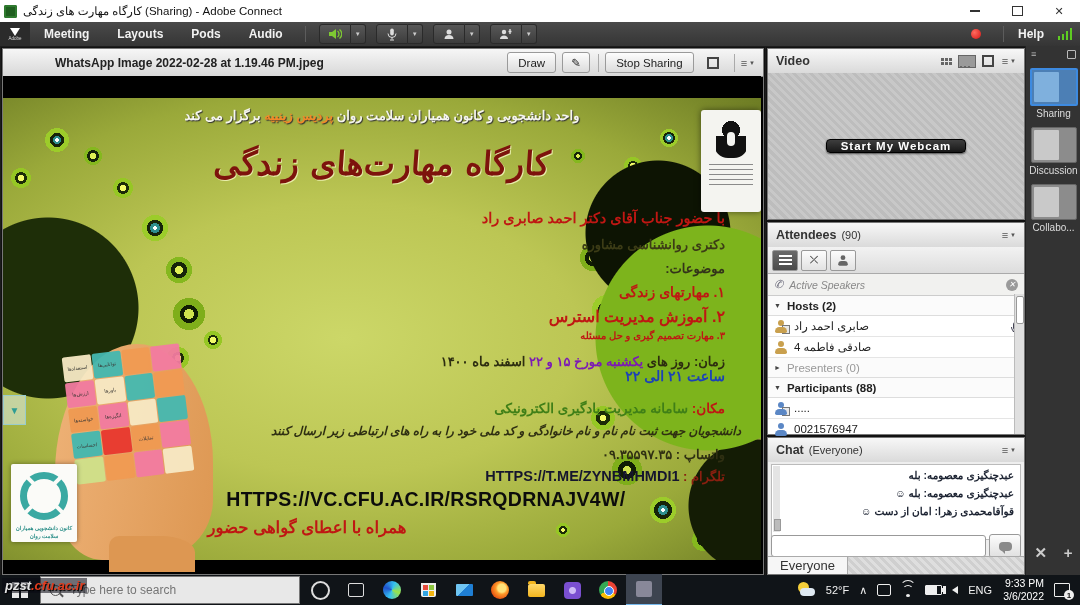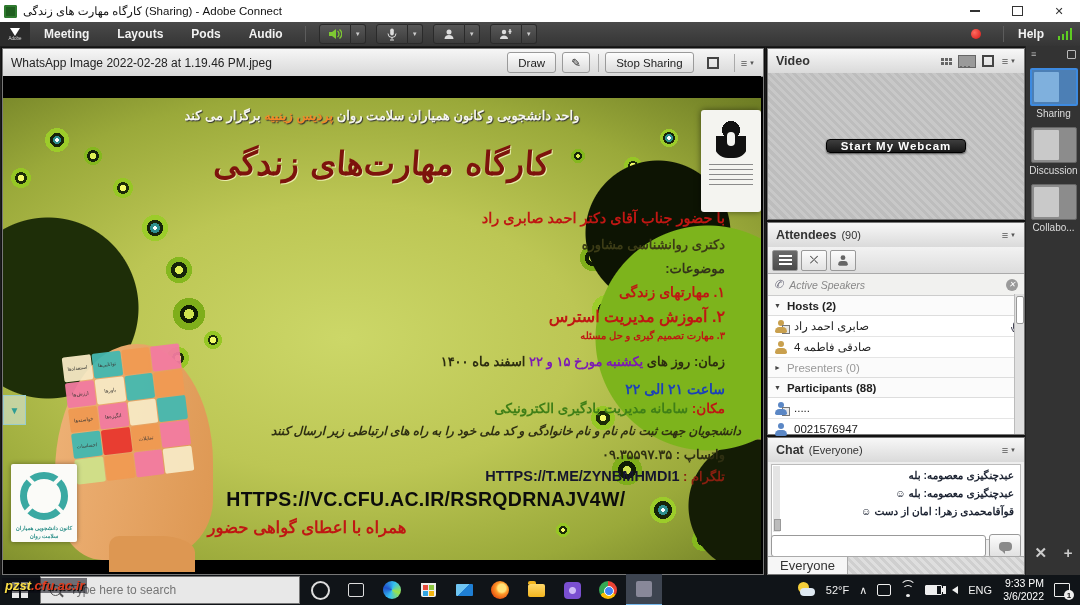--- a/index.html
+++ b/index.html
@@ -35,21 +35,21 @@
   
   .pod{position:absolute;background:#fff;border:1px solid #777;box-shadow:0 0 0 1px #111;}
   .podhdr{height:24px;background:linear-gradient(#f7f7f7,#dadada);border-bottom:1px solid #aaa;
     display:flex;align-items:center;font-size:12.5px;font-weight:bold;color:#333;padding:0 8px;}
   .podmenu{margin-left:auto;color:#555;font-size:11px;display:flex;align-items:center;}
   .podmenu .car{font-size:6px;margin-left:2px;}
   
   .sharepod{left:2px;top:48px;width:760px;height:525px;background:#000;}
   .sharehdr{height:27px;background:linear-gradient(#f6f6f6,#d8d8d8);border-bottom:1px solid #8f8f8f;
     display:flex;align-items:center;padding:0 8px;font-size:12px;color:#222;}
-  .sharetitle{font-weight:normal;}
+  .sharetitle{font-weight:bold;margin-left:44px;}
   .shbtn{background:linear-gradient(#fdfdfd,#dcdcdc);border:1px solid #9a9a9a;border-radius:3px;height:19px;
     display:flex;align-items:center;justify-content:center;font-size:11.5px;color:#222;padding:0 10px;margin-left:6px;}
   .shiconbtn{width:26px;padding:0;}
   .shsep{width:1px;height:18px;background:#aaa;margin-left:8px;}
   .expand-ic{position:relative;width:12px;height:12px;}
   .expand-ic i{position:absolute;width:4px;height:4px;border-left:2px solid #444;border-top:2px solid #444;}
   .expand-ic i:nth-child(1){left:0;top:0;}
   .expand-ic i:nth-child(2){right:0;top:0;transform:rotate(90deg);}
   .expand-ic i:nth-child(3){left:0;bottom:0;transform:rotate(-90deg);}
   .expand-ic i:nth-child(4){right:0;bottom:0;transform:rotate(180deg);}
@@ -99,21 +99,21 @@
   .p-title{top:46px;left:0;right:0;text-align:center;font-size:33px;font-weight:bold;color:#7d130c;
     font-family:"DejaVu Serif",serif;transform:skewX(-4deg);text-shadow:1px 1px 0 #e8edaa;}
   .p-presenter{top:112px;font-size:14.5px;font-weight:bold;color:#bf1713;}
   .p-degree{top:139px;font-size:13px;font-weight:bold;color:#3c3c16;}
   .p-topicslbl{top:163px;font-size:13px;font-weight:bold;color:#33331a;}
   .p-topic1{top:186px;font-size:14px;font-weight:bold;color:#bf1713;}
   .p-topic2{top:209px;font-size:16px;font-weight:bold;color:#bf1713;}
   .p-topic3{top:232px;font-size:10px;font-weight:bold;color:#bf1713;}
   .p-time{top:256px;font-size:13px;font-weight:bold;color:#2d2d10;}
   .p-time .hl{color:#7c1bb5;}
-  .p-hour{top:283px;font-size:14px;font-weight:bold;color:#1b41b8;margin-left:25px;}
+  .p-hour{top:270px;font-size:14px;font-weight:bold;color:#1b41b8;margin-left:25px;}
   .p-loc{top:302px;font-size:13.5px;font-weight:bold;}
   .p-loc .lbl{color:#bf1713;} .p-loc .val{color:#3f7f17;}
   .p-reg{top:326px;font-size:12px;font-weight:bold;font-style:italic;color:#2f2f12;right:20px;}
   .p-wa{top:349px;font-size:13px;font-weight:bold;color:#2f2f12;}
   .p-tg{top:370px;font-size:13px;font-weight:bold;}
   .p-tg .lbl{color:#8a1f10;} .p-tg .val{color:#15152e;direction:ltr;display:inline-block;font-size:14.5px;}
   .p-entry{top:390px;left:60px;right:50px;display:flex;flex-direction:row-reverse;align-items:center;justify-content:center;gap:18px;}
   .p-entry .lbl{color:#1b3fd6;font-weight:bold;font-size:15px;text-shadow:1px 1px 0 #eef;}
   .p-entry .url{color:#0c0c0c;font-weight:bold;font-size:19.5px;letter-spacing:.3px;direction:ltr;}
   .p-cert{top:420px;left:0;right:150px;text-align:center;font-size:16.5px;font-weight:bold;color:#bf1713;}
@@ -214,21 +214,21 @@
   .laylbl{text-align:center;color:#ddd;font-size:10px;margin-bottom:8px;}
   .layicons{position:absolute;left:0;right:0;top:498px;display:flex;justify-content:space-around;color:#ccc;
     font-size:15px;font-weight:bold;}
   
   .taskbar{position:absolute;left:0;top:575px;width:1080px;height:30px;background:#101418;display:flex;align-items:center;color:#fff;}
   .startbtn{width:40px;height:30px;display:flex;align-items:center;justify-content:center;}
   .winlogo{display:grid;grid-template-columns:7px 7px;gap:1.5px;}
   .winlogo i{width:7px;height:7px;background:#e8e8e8;}
   .watermark{position:absolute;left:2px;top:578px;font-size:13px;font-weight:bold;font-style:italic;
     text-shadow:1px 1px 1px #000;z-index:5;background:rgba(10,10,20,.55);padding:0 3px;}
-  .watermark .w1{color:#fde047;} .watermark .w2{color:#e03c1e;}
+  .watermark .w1{color:#e5e5e5;} .watermark .w2{color:#e03c1e;}
   .searchbox{width:258px;height:26px;background:#e8e8e8;border:1px solid #777;display:flex;align-items:center;margin-right:2px;}
   .mag{width:9px;height:9px;border:1.5px solid #555;border-radius:50%;position:relative;margin:0 7px 0 9px;flex:none;}
   .mag:after{content:"";position:absolute;left:8px;top:8px;width:5px;height:1.5px;background:#555;transform:rotate(45deg);}
   .searchbox input{border:none;background:transparent;font-size:12px;color:#333;outline:none;width:200px;}
   .tbico{width:36px;height:30px;display:flex;align-items:center;justify-content:center;}
   .tbico.active{background:#3d4450;border-bottom:2px solid #76b9ed;}
   .ic-cortana{width:15px;height:15px;border:2px solid #ddd;border-radius:50%;}
   .ic-taskview{width:14px;height:12px;border:1.5px solid #ddd;border-radius:2px;}
   .ic-edge{width:18px;height:18px;border-radius:50%;background:conic-gradient(from 200deg,#35c1f1,#2052cc,#35c1f1,#9be348,#35c1f1);}
   .ic-store{width:15px;height:14px;background:#eee;border-radius:0 0 2px 2px;position:relative;display:grid;

